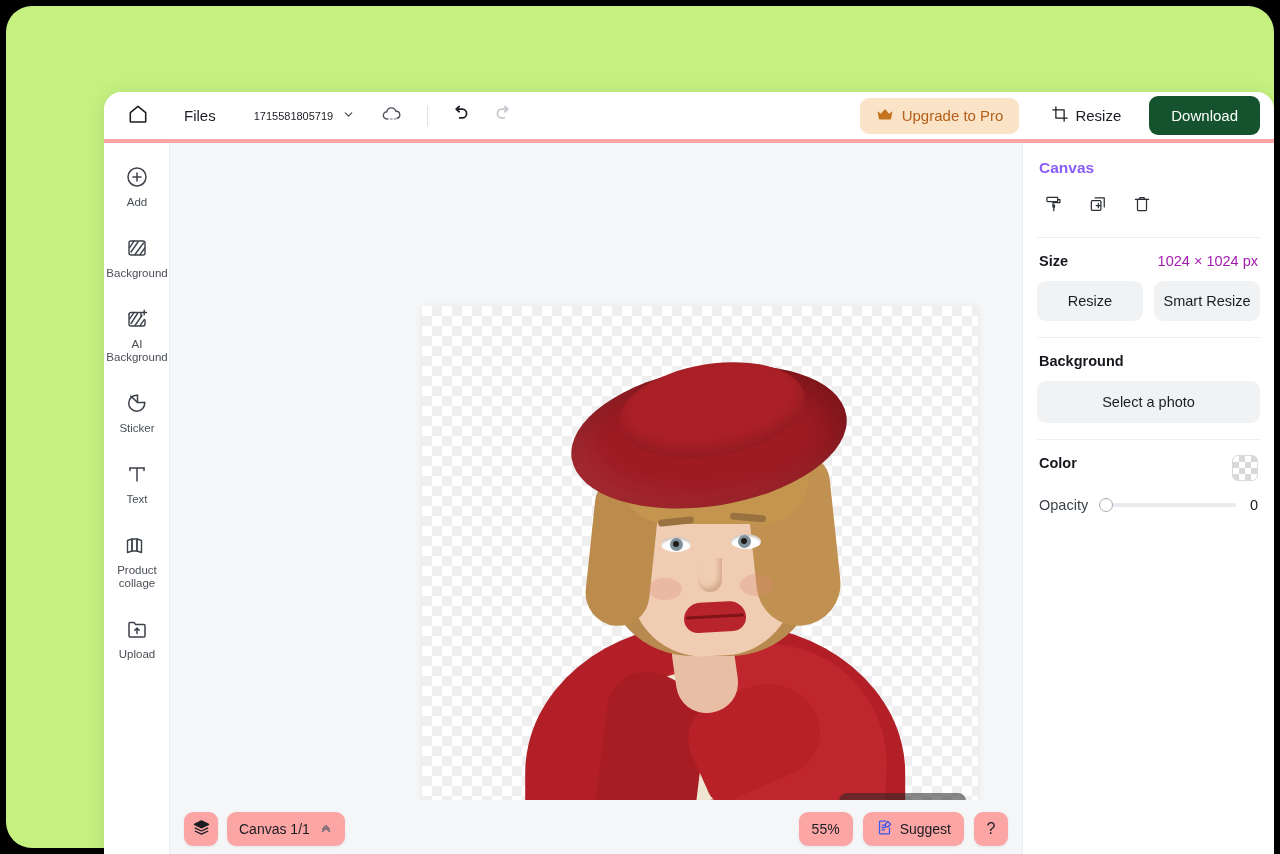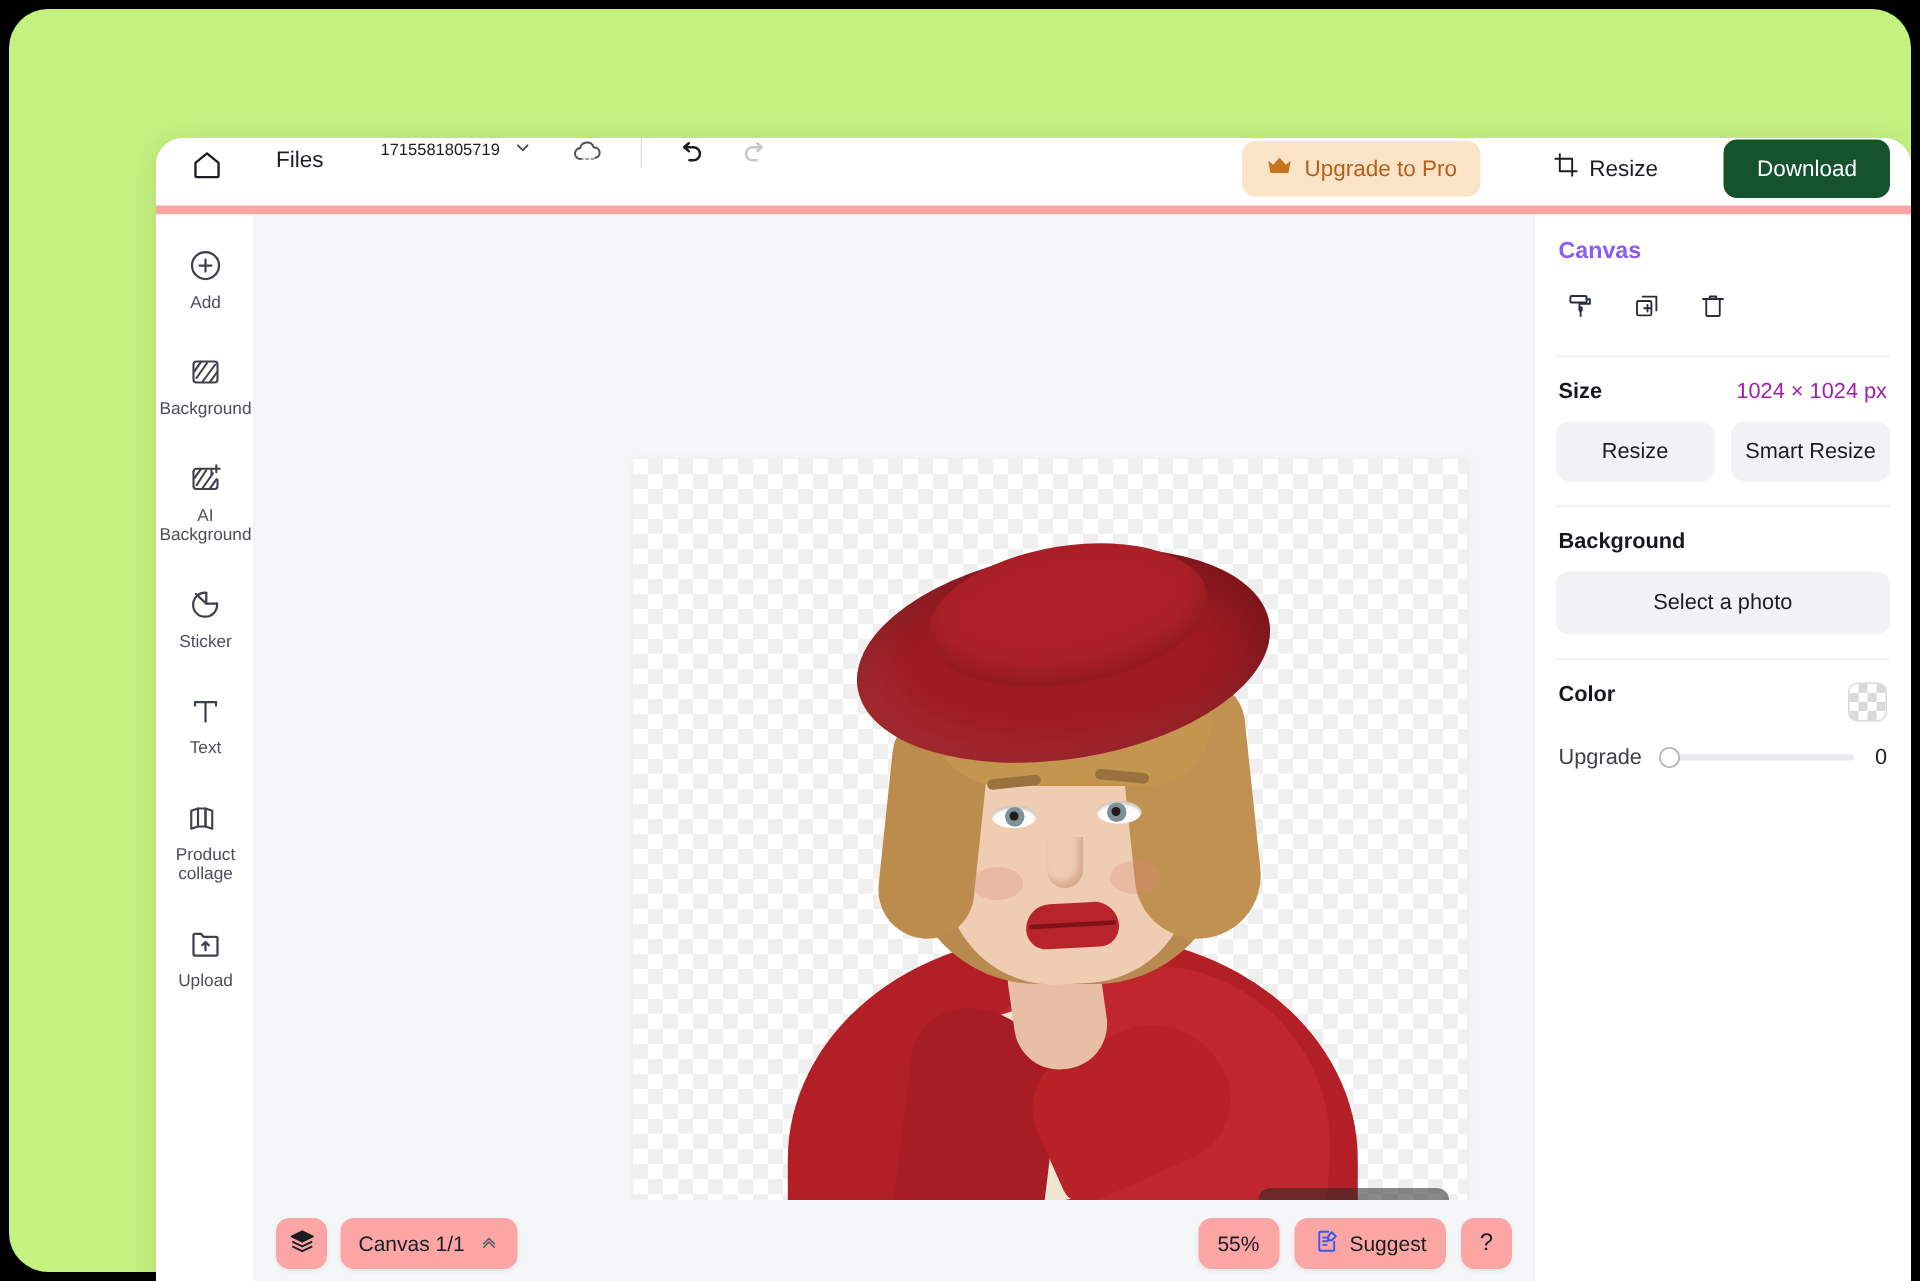--- a/index.html
+++ b/index.html
@@ -32,43 +32,43 @@
     border-top-right-radius: 18px;
     overflow: hidden;
     box-shadow: 0 2px 18px rgba(0,0,0,.10);
   }
 
   
   #topbar {
     position: absolute; left: 0; top: 0;
     width: 100%; height: 51px;
     background: #fff;
-    border-bottom: 6px solid #fca5a5;
-    display: flex; align-items: flex-start;
+    border-bottom: 4px solid #fca5a5;
+    display: flex; align-items: center;
   }
   .tb-home {
     width: 40px; height: 40px; margin-left: 14px;
     display: flex; align-items: center; justify-content: center;
     border-radius: 8px; cursor: pointer;
   }
   .tb-files {
     margin-left: 16px; font-size: 15px; color: #1b1d22;
     padding: 6px 10px; border-radius: 8px; cursor: pointer;
   }
   .tb-filename {
     margin-left: 28px; display: flex; align-items: center; gap: 9px;
     font-size: 11px; color: #1b1d22; cursor: pointer;
   }
   .tb-cloud { margin-left: 26px; display: flex; align-items: center; cursor: pointer; }
   .tb-divider { width: 1px; height: 20px; background: #dfe2e6; margin-left: 24px; }
   .tb-undo { margin-left: 22px; cursor: pointer; display: flex; }
   .tb-redo { margin-left: 22px; cursor: pointer; display: flex; }
 
   .tb-right {
-    margin-left: auto; display: flex; align-items: center; gap: 16px;
+    margin-left: auto; display: flex; align-items: center; gap: 0;
     padding-right: 14px;
   }
   #upgrade-btn {
     display: flex; align-items: center; gap: 8px;
     background: #fbe3c8; color: #b4601a;
     font-size: 15px; padding: 9px 16px; border-radius: 9px;
     cursor: pointer; white-space: nowrap;
   }
   #resize-btn {
     display: flex; align-items: center; gap: 6px;
@@ -685,21 +685,21 @@
       </div>
 
       <div class="rp-sep"></div>
 
       <div class="rp-row">
         <span class="rp-label">Color</span>
         <div id="color-swatch"></div>
       </div>
 
       <div id="opacity-row">
-        <span id="opacity-label">Upgrade</span>
+        <span id="opacity-label">Opacity</span>
         <div id="opacity-track">
           <div id="opacity-knob"></div>
         </div>
         <span id="opacity-value">0</span>
       </div>
 
     </div>
 
   </div>
 </div>

